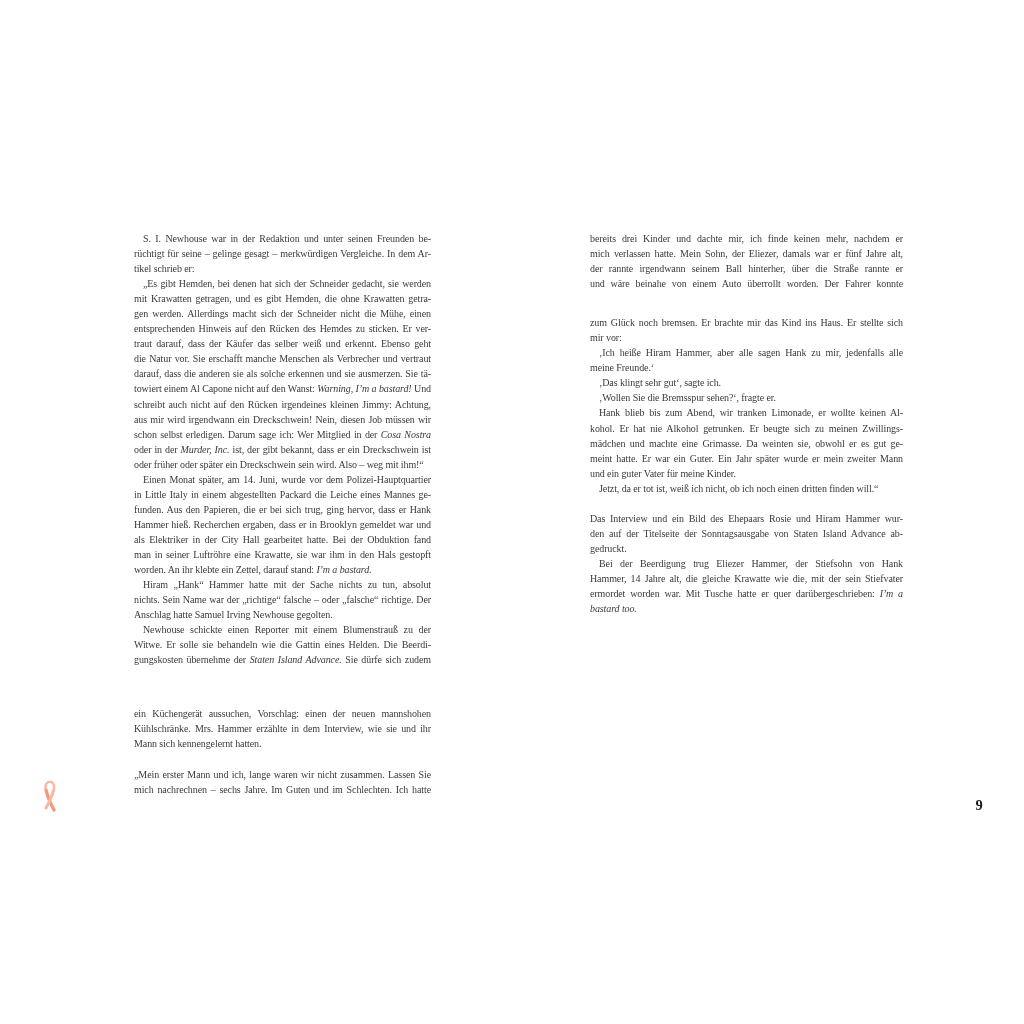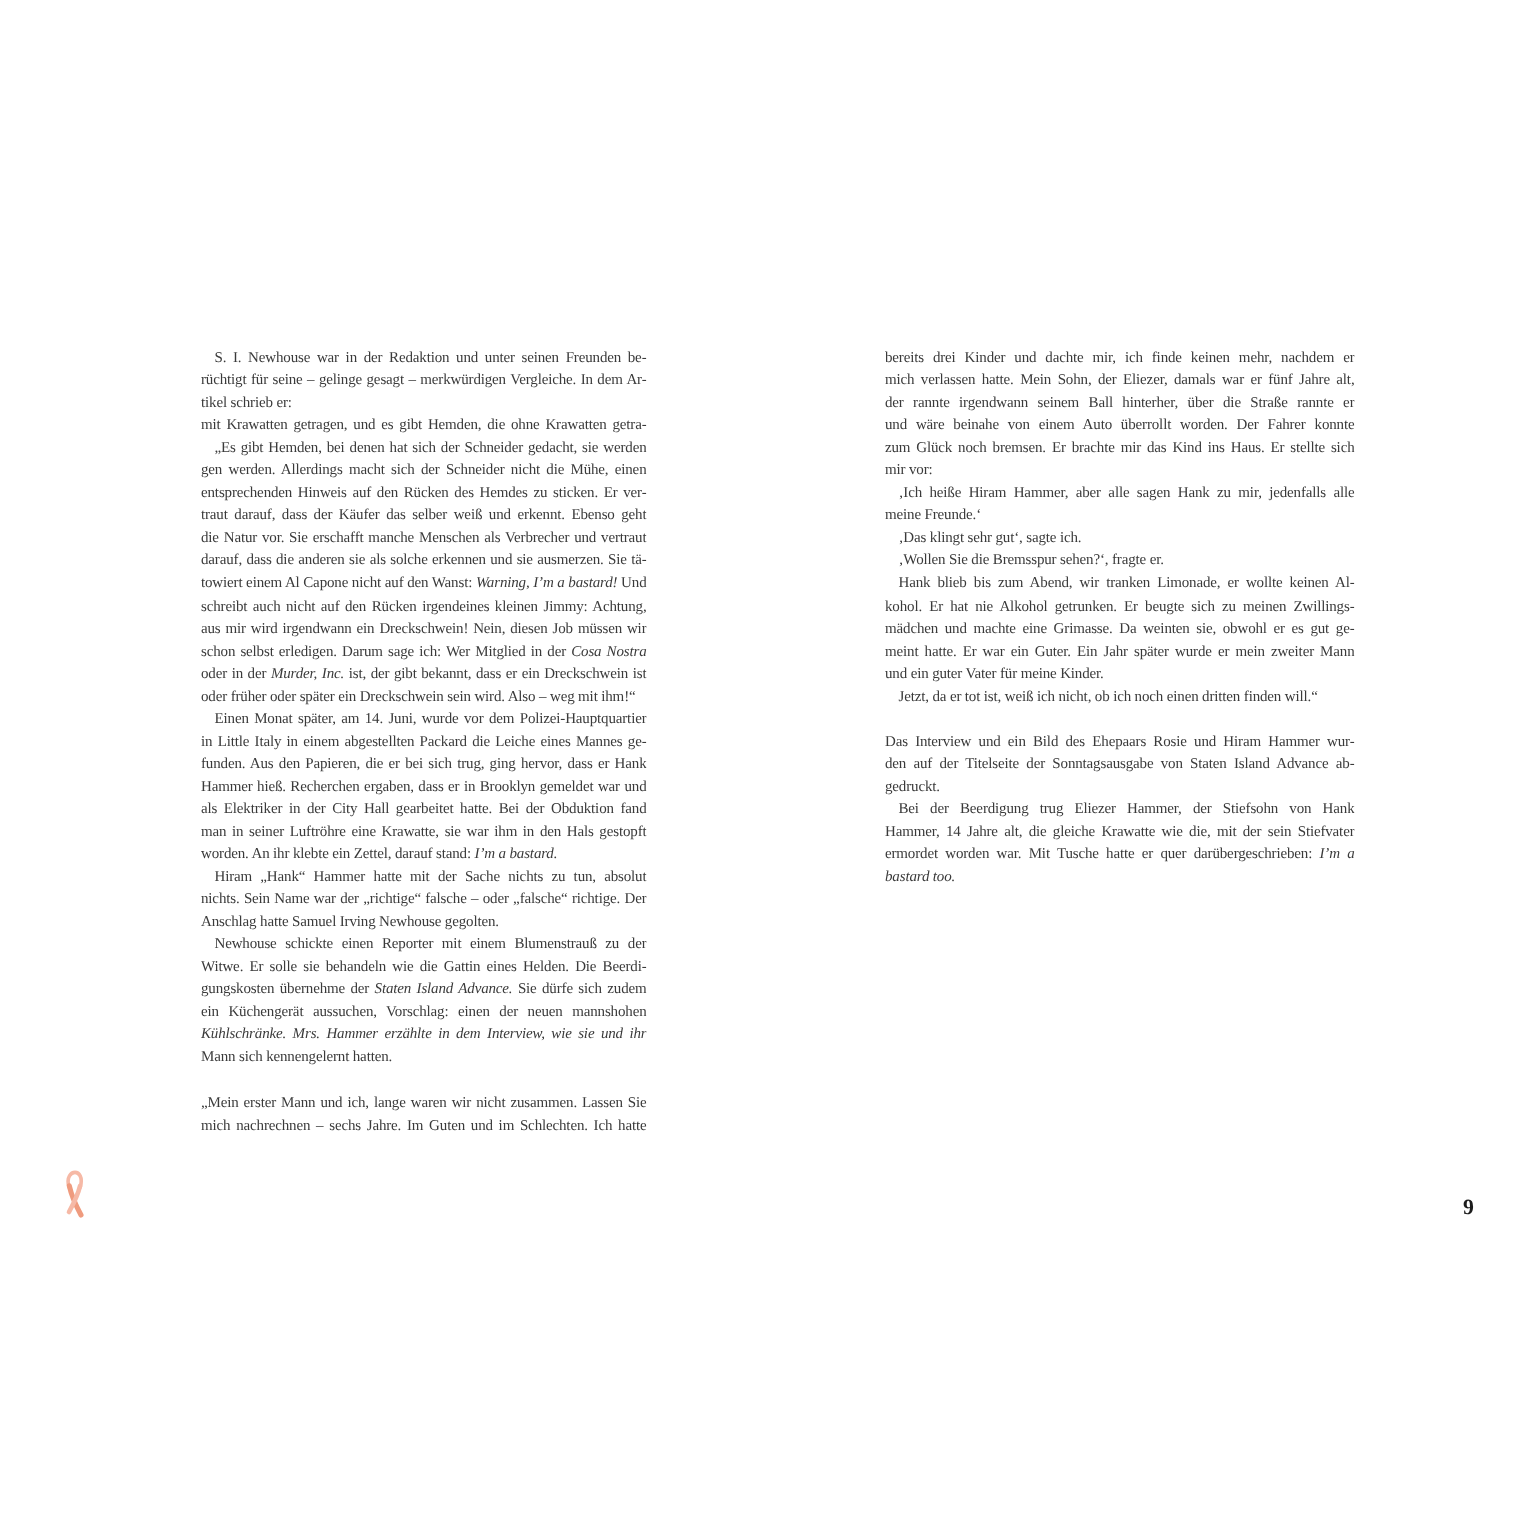--- a/index.html
+++ b/index.html
@@ -50,22 +50,22 @@
 
 <div id="spread" style="background: rgb(255, 255, 255);">
 
   <div id="left-page-text" class="col">
       <div class="para">
         <div class="ln ind" style="color: rgb(58, 58, 58);"><span>S. I. Newhouse war in der Redaktion und unter seinen Freunden be-</span></div>
         <div class="ln" style="color: rgb(58, 58, 58);"><span>rüchtigt für seine – gelinge gesagt – merkwürdigen Vergleiche. In dem Ar-</span></div>
         <div class="ln nj" style="color: rgb(58, 58, 58);"><span>tikel schrieb er:</span></div>
       </div>
       <div class="para">
+        <div class="ln ind" style="color: rgb(58, 58, 58);"><span>„Es gibt Hemden, bei denen hat sich der Schneider gedacht, sie werden</span></div>
         <div class="ln" style="color: rgb(58, 58, 58);"><span>mit Krawatten getragen, und es gibt Hemden, die ohne Krawatten getra-</span></div>
-        <div class="ln ind" style="color: rgb(58, 58, 58);"><span>„Es gibt Hemden, bei denen hat sich der Schneider gedacht, sie werden</span></div>
         <div class="ln" style="color: rgb(58, 58, 58);"><span>gen werden. Allerdings macht sich der Schneider nicht die Mühe, einen</span></div>
         <div class="ln" style="color: rgb(58, 58, 58);"><span>entsprechenden Hinweis auf den Rücken des Hemdes zu sticken. Er ver-</span></div>
         <div class="ln" style="color: rgb(58, 58, 58);"><span>traut darauf, dass der Käufer das selber weiß und erkennt. Ebenso geht</span></div>
         <div class="ln" style="color: rgb(58, 58, 58);"><span>die Natur vor. Sie erschafft manche Menschen als Verbrecher und vertraut</span></div>
         <div class="ln" style="color: rgb(58, 58, 58);"><span>darauf, dass die anderen sie als solche erkennen und sie ausmerzen. Sie tä-</span></div>
         <div class="ln" style="color: rgb(58, 58, 58);"><span>towiert einem Al Capone nicht auf den Wanst: </span><span class="it">Warning, I’m a bastard!</span><span> Und</span></div>
         <div class="ln" style="color: rgb(58, 58, 58);"><span>schreibt auch nicht auf den Rücken irgendeines kleinen Jimmy: Achtung,</span></div>
         <div class="ln" style="color: rgb(58, 58, 58);"><span>aus mir wird irgendwann ein Dreckschwein! Nein, diesen Job müssen wir</span></div>
         <div class="ln" style="color: rgb(58, 58, 58);"><span>schon selbst erledigen. Darum sage ich: Wer Mitglied in der </span><span class="it">Cosa Nostra</span></div>
         <div class="ln" style="color: rgb(58, 58, 58);"><span>oder in der </span><span class="it">Murder, Inc.</span><span> ist, der gibt bekannt, dass er ein Dreckschwein ist</span></div>
@@ -82,37 +82,37 @@
       </div>
       <div class="para">
         <div class="ln ind" style="color: rgb(58, 58, 58);"><span>Hiram „Hank“ Hammer hatte mit der Sache nichts zu tun, absolut</span></div>
         <div class="ln" style="color: rgb(58, 58, 58);"><span>nichts. Sein Name war der „richtige“ falsche – oder „falsche“ richtige. Der</span></div>
         <div class="ln nj" style="color: rgb(58, 58, 58);"><span>Anschlag hatte Samuel Irving Newhouse gegolten.</span></div>
       </div>
       <div class="para">
         <div class="ln ind" style="color: rgb(58, 58, 58);"><span>Newhouse schickte einen Reporter mit einem Blumenstrauß zu der</span></div>
         <div class="ln" style="color: rgb(58, 58, 58);"><span>Witwe. Er solle sie behandeln wie die Gattin eines Helden. Die Beerdi-</span></div>
         <div class="ln" style="color: rgb(58, 58, 58);"><span>gungskosten übernehme der </span><span class="it">Staten Island Advance.</span><span> Sie dürfe sich zudem</span></div>
-        <div class="ln" style="color: rgb(58, 58, 58);"><span>ein Küchengerät aussuchen, Vorschlag: einen der neuen mannshohen</span></div>
-        <div class="ln" style="color: rgb(58, 58, 58); font-style: italic;"><span>Kühlschränke. Mrs. Hammer erzählte in dem Interview, wie sie und ihr</span></div>
+        <div class="ln" style="color: rgb(58, 58, 58); margin-top: 39px;"><span>ein Küchengerät aussuchen, Vorschlag: einen der neuen mannshohen</span></div>
+        <div class="ln" style="color: rgb(58, 58, 58);"><span>Kühlschränke. Mrs. Hammer erzählte in dem Interview, wie sie und ihr</span></div>
         <div class="ln nj" style="color: rgb(58, 58, 58);"><span>Mann sich kennengelernt hatten.</span></div>
       </div>
       <div class="para space-before">
         <div class="ln" style="color: rgb(58, 58, 58);"><span>„Mein erster Mann und ich, lange waren wir nicht zusammen. Lassen Sie</span></div>
         <div class="ln" style="color: rgb(58, 58, 58);"><span>mich nachrechnen – sechs Jahre. Im Guten und im Schlechten. Ich hatte</span></div>
       </div>
     </div>
 
   <div id="right-page-text" class="col">
       <div class="para">
         <div class="ln" style="color: rgb(58, 58, 58);"><span>bereits drei Kinder und dachte mir, ich finde keinen mehr, nachdem er</span></div>
         <div class="ln" style="color: rgb(58, 58, 58);"><span>mich verlassen hatte. Mein Sohn, der Eliezer, damals war er fünf Jahre alt,</span></div>
         <div class="ln" style="color: rgb(58, 58, 58);"><span>der rannte irgendwann seinem Ball hinterher, über die Straße rannte er</span></div>
         <div class="ln" style="color: rgb(58, 58, 58);"><span>und wäre beinahe von einem Auto überrollt worden. Der Fahrer konnte</span></div>
-        <div class="ln" style="color: rgb(58, 58, 58);"><span>zum Glück noch bremsen. Er brachte mir das Kind ins Haus. Er stellte sich</span></div>
+        <div class="ln" style="color: rgb(58, 58, 58); margin-top: 24px;"><span>zum Glück noch bremsen. Er brachte mir das Kind ins Haus. Er stellte sich</span></div>
         <div class="ln nj" style="color: rgb(58, 58, 58);"><span>mir vor:</span></div>
       </div>
       <div class="para">
         <div class="ln ind" style="color: rgb(58, 58, 58);"><span>‚Ich heiße Hiram Hammer, aber alle sagen Hank zu mir, jedenfalls alle</span></div>
         <div class="ln nj" style="color: rgb(58, 58, 58);"><span>meine Freunde.‘</span></div>
       </div>
       <div class="para">
         <div class="ln nj ind" style="color: rgb(58, 58, 58);"><span>‚Das klingt sehr gut‘, sagte ich.</span></div>
       </div>
       <div class="para">

